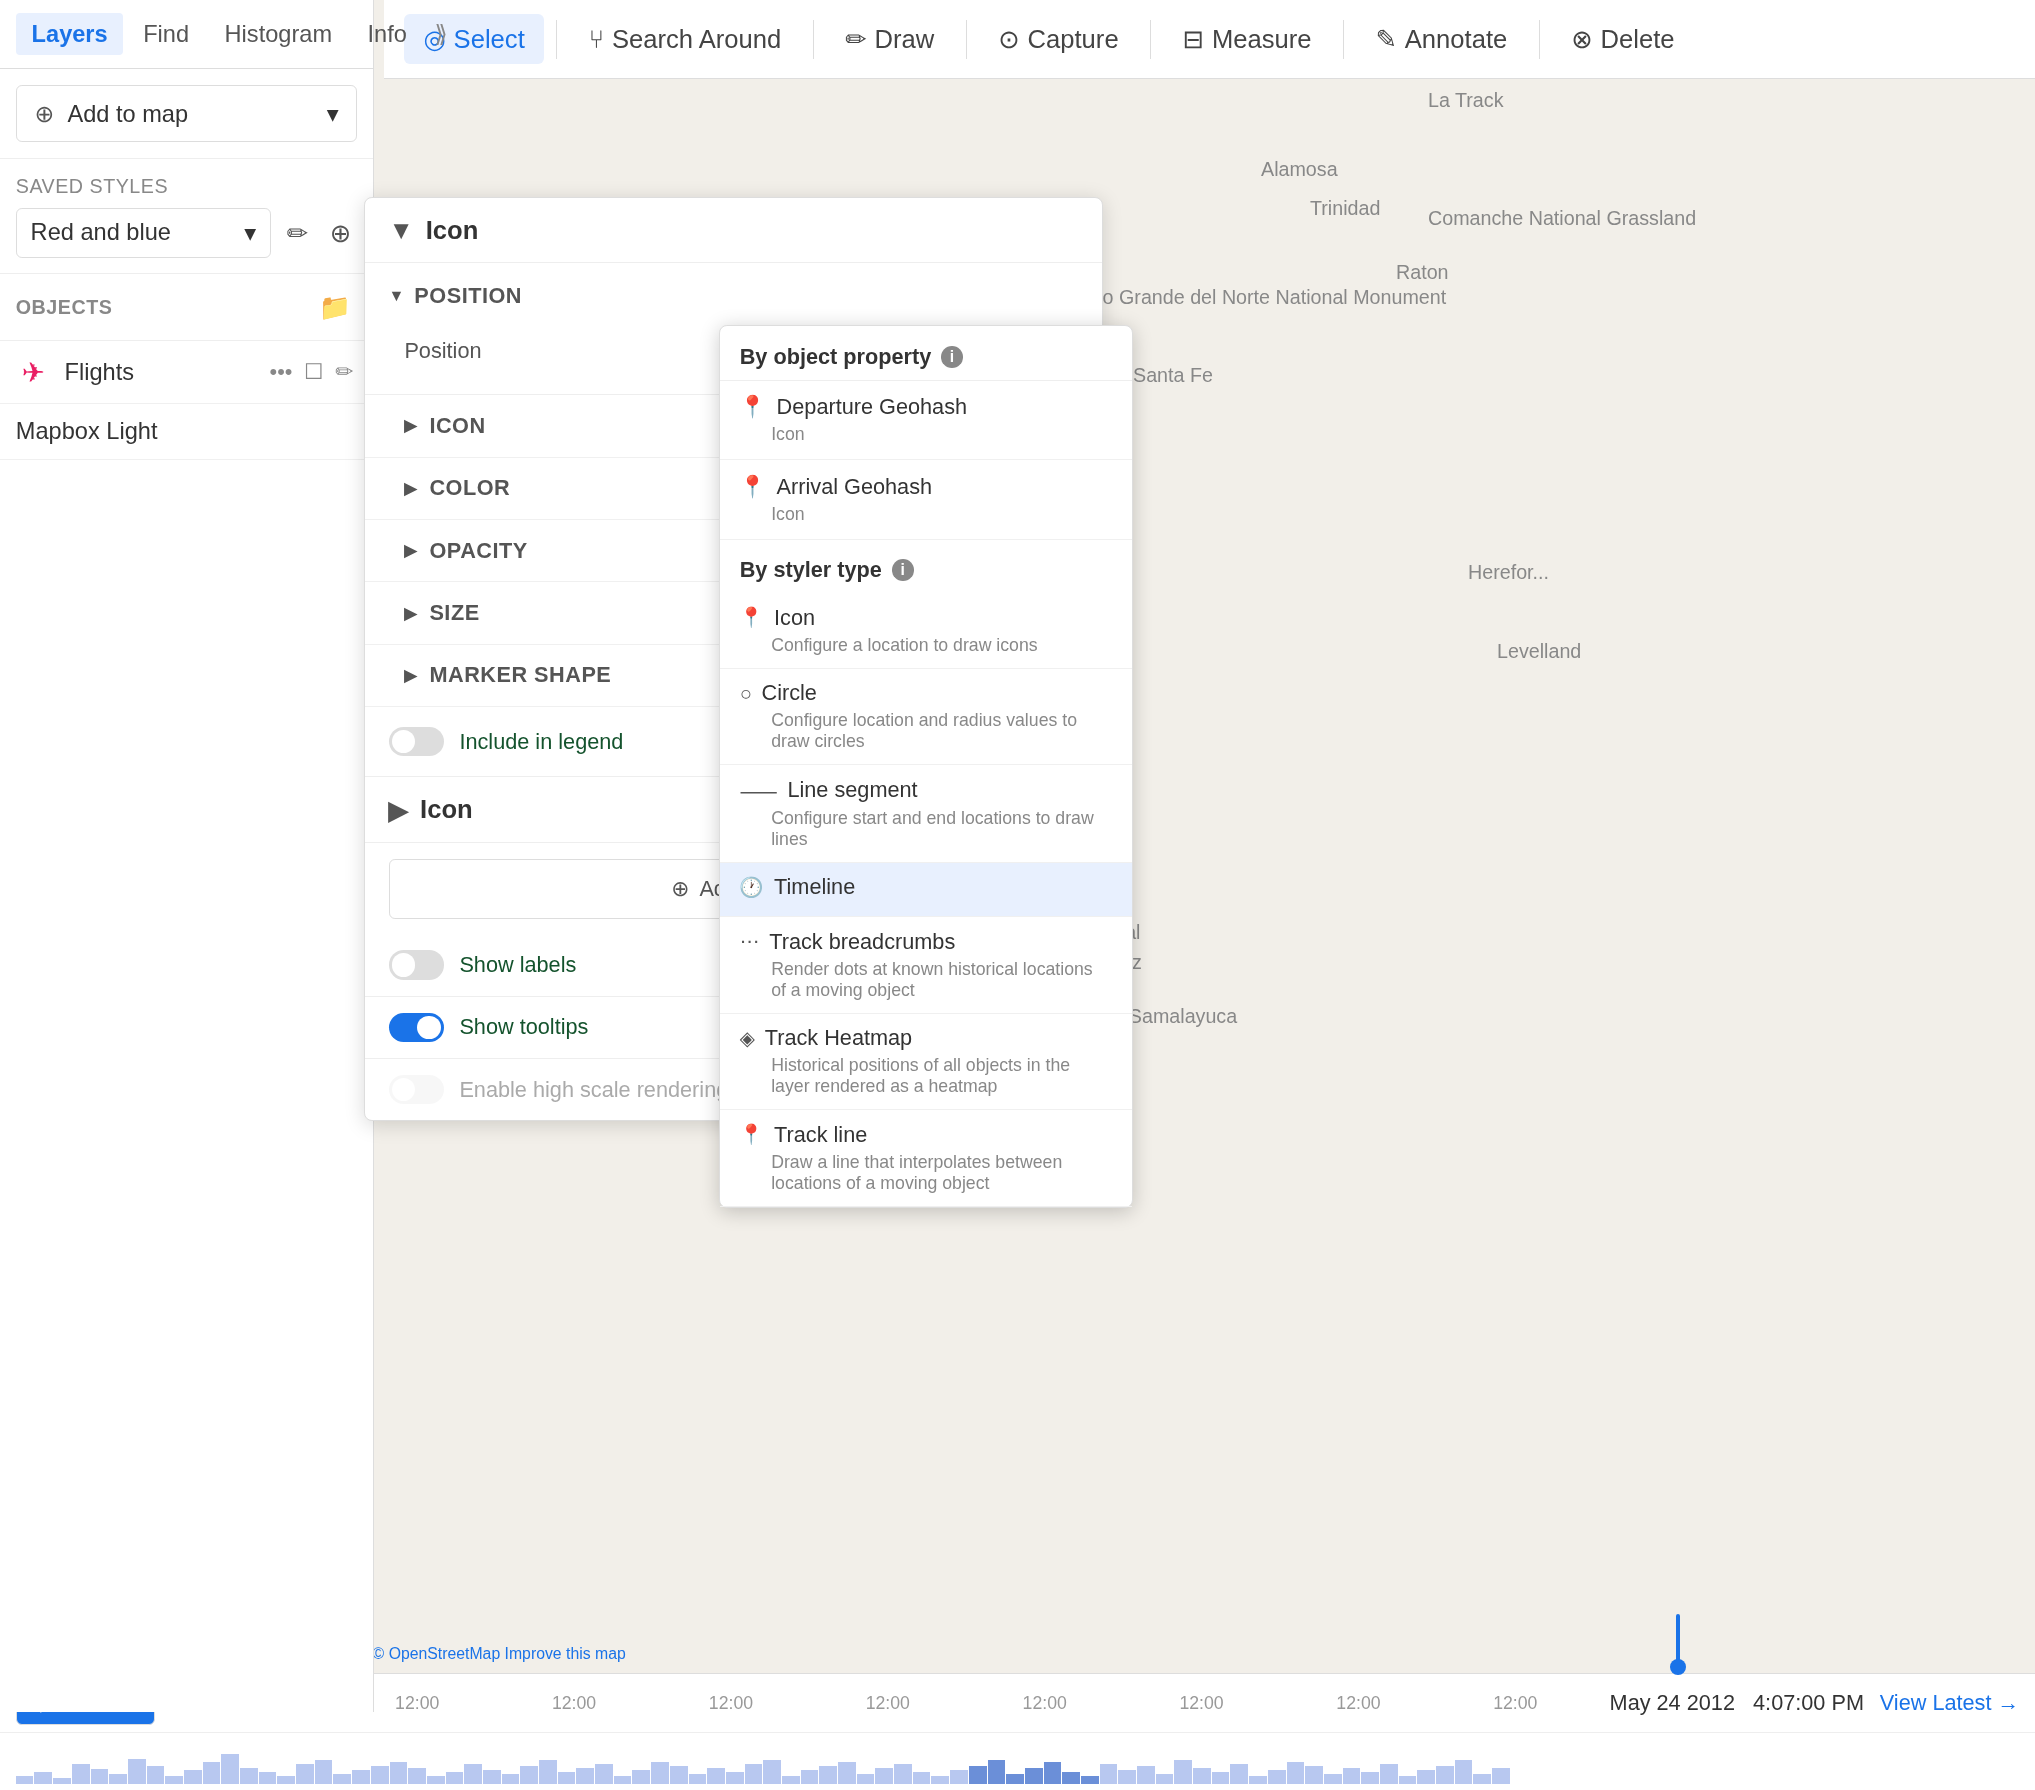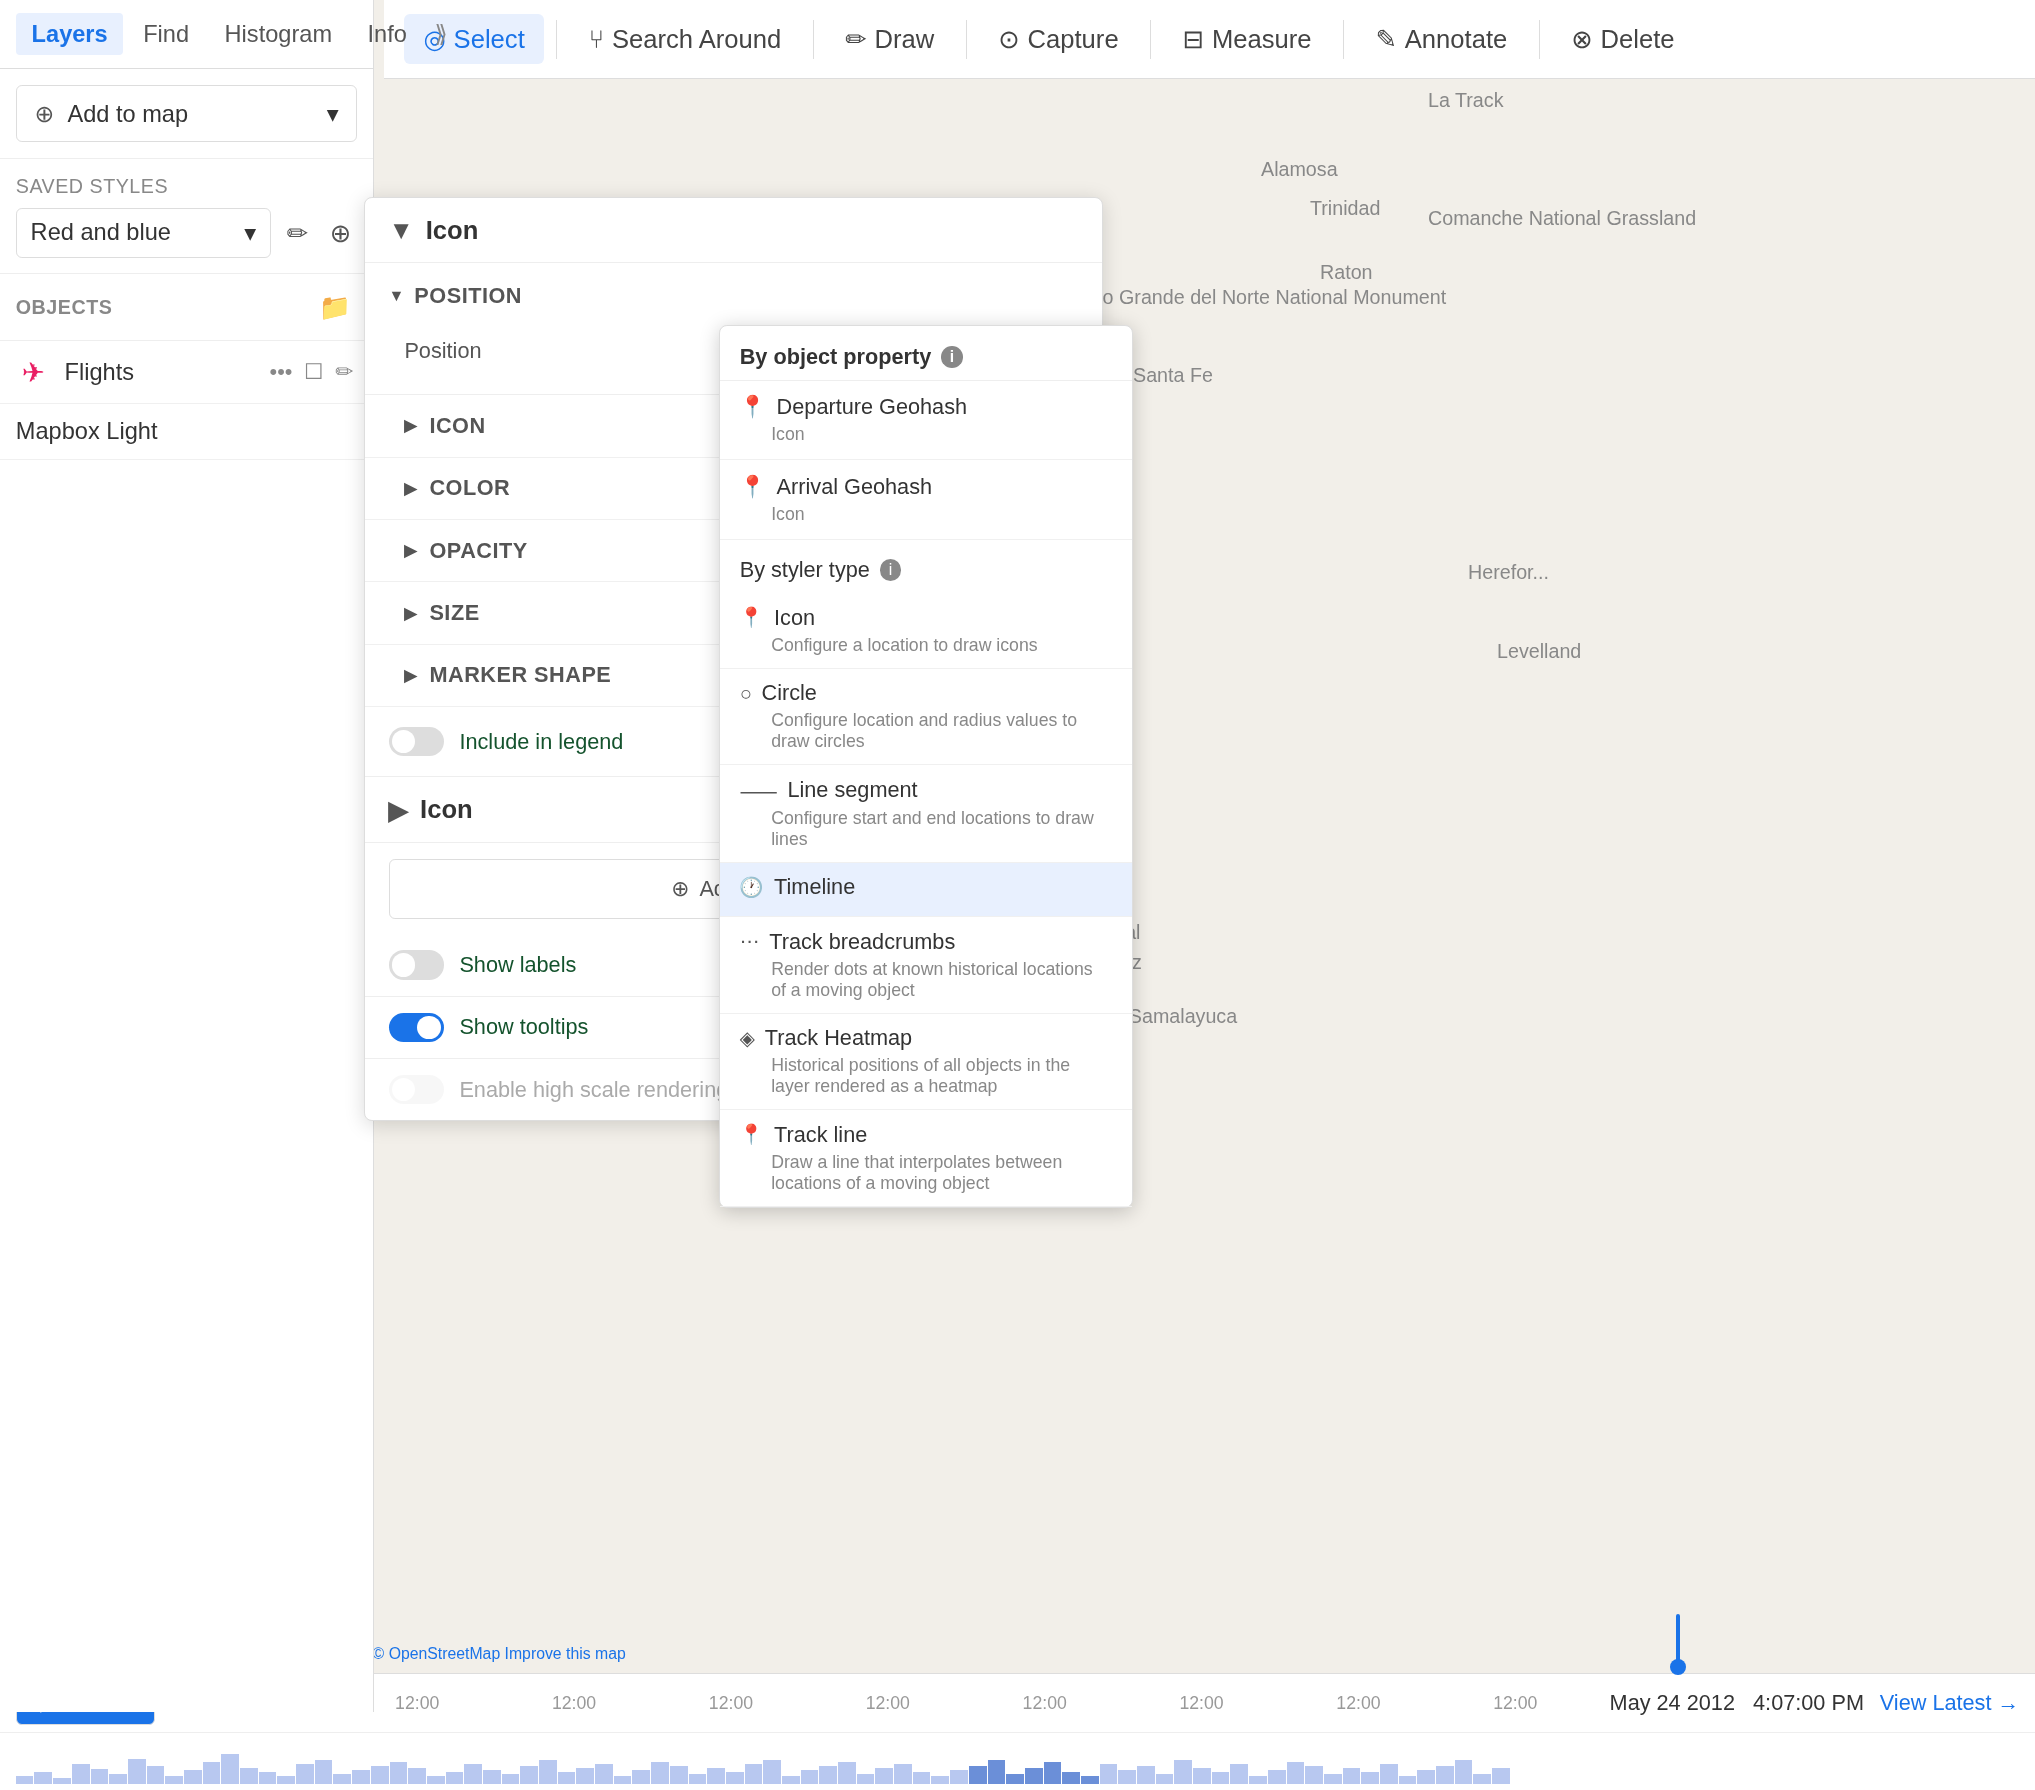--- a/index.html
+++ b/index.html
@@ -169,21 +169,21 @@
       color: white; display: inline-flex; align-items: center; justify-content: center;
       font-size: 15.8px; flex-shrink: 0;
     }
     .property-item { padding: 13.8px 19.7px; border-bottom: 1px solid #f0f0f0; cursor: pointer; }
     .property-item-name { display: flex; align-items: center; gap: 9.9px; font-size: 21.7px; color: #333; margin-bottom: 3.9px; }
     .property-item-type { font-size: 17.7px; color: #888; padding-left: 31.5px; }
     .location-pin-icon { font-size: 21.7px; }
 
     .styler-section-title {
       display: flex; align-items: center; gap: 9.9px;
-      padding: 17.7px 19.7px 9.9px; font-size: 21.7px; color: #333; font-weight: 400;
+      padding: 17.7px 19.7px 9.9px; font-size: 21.7px; color: #333; font-weight: 700;
     }
     .styler-item { padding: 11.8px 19.7px; border-bottom: 1px solid #f0f0f0; cursor: pointer; }
     .styler-item.highlighted { background: #e8f0fe; }
     .styler-item-name { display: flex; align-items: center; gap: 9.9px; font-size: 21.7px; color: #333; margin-bottom: 3.9px; }
     .styler-item-desc { font-size: 17.7px; color: #888; padding-left: 31.5px; }
     .styler-icon { font-size: 19.7px; color: #555; }
 
     
     .timeline-bar {
       position: absolute; bottom: 0; left: 0; right: 0; height: 118px;
@@ -248,21 +248,21 @@
 </head>
 <body>
 
 <div class="map-bg">
 
 <div class="map-label" style="top: 197px; left: 818px;">Cortez</div>
     <div class="map-label" style="top: 222px; left: 906px;">Durango</div>
     <div class="map-label" style="top: 300px; left: 896px;">Bloomfield</div>
     <div class="map-label" style="top: 158px; left: 1261px;">Alamosa</div>
     <div class="map-label" style="top: 197px; left: 1310px;">Trinidad</div>
-    <div class="map-label" style="top: 261px; left: 1320px;">Raton</div>
+    <div class="map-label" style="top: 261px; left: 1396px;">Raton</div>
     <div class="map-label" style="top: 207px; left: 1428px;">Comanche National Grassland</div>
     <div class="map-label" style="top: 286px; left: 1084px;">Rio Grande del Norte National Monument</div>
     <div class="map-label" style="top: 512px; left: 463px;">Flagstaff</div>
     <div class="map-label" style="top: 557px; left: 453px;">Jerome</div>
     <div class="map-label" style="top: 640px; left: 463px;">ARIZONA</div>
     <div class="map-label" style="top: 690px; left: 621px;">Fort Apache Indian Reservation</div>
     <div class="map-label" style="top: 571px; left: 699px;">St. Jo...</div>
     <div class="map-label" style="top: 364px; left: 1133px;">Santa Fe</div>
     <div class="map-label" style="top: 89px; left: 1428px;">La Track</div>
     <div class="map-label" style="top: 561px; left: 1468px;">Herefor...</div>

